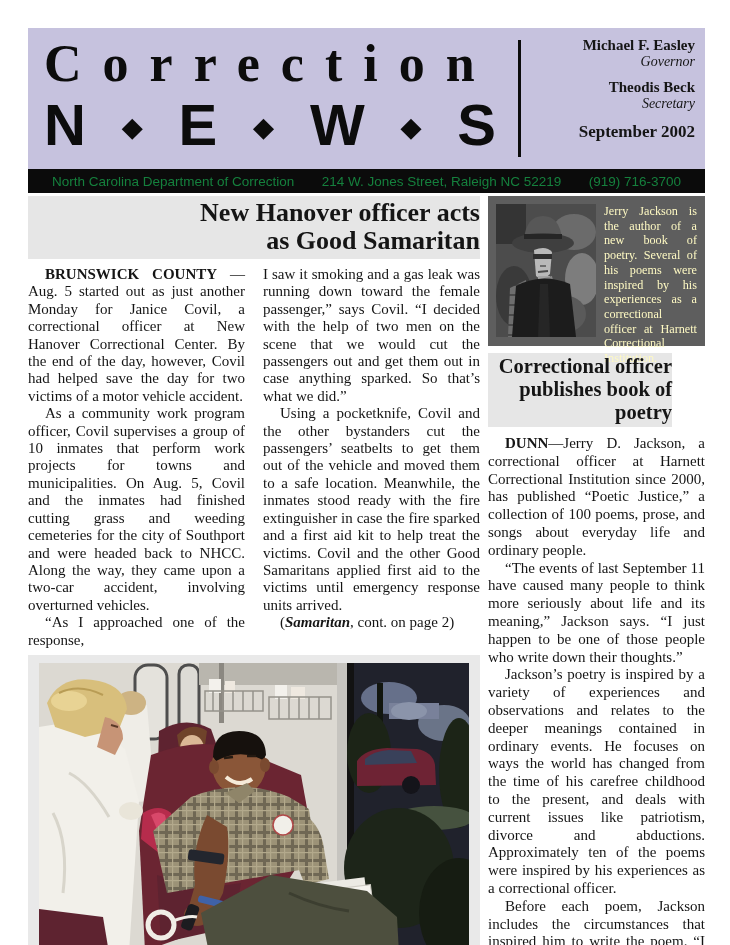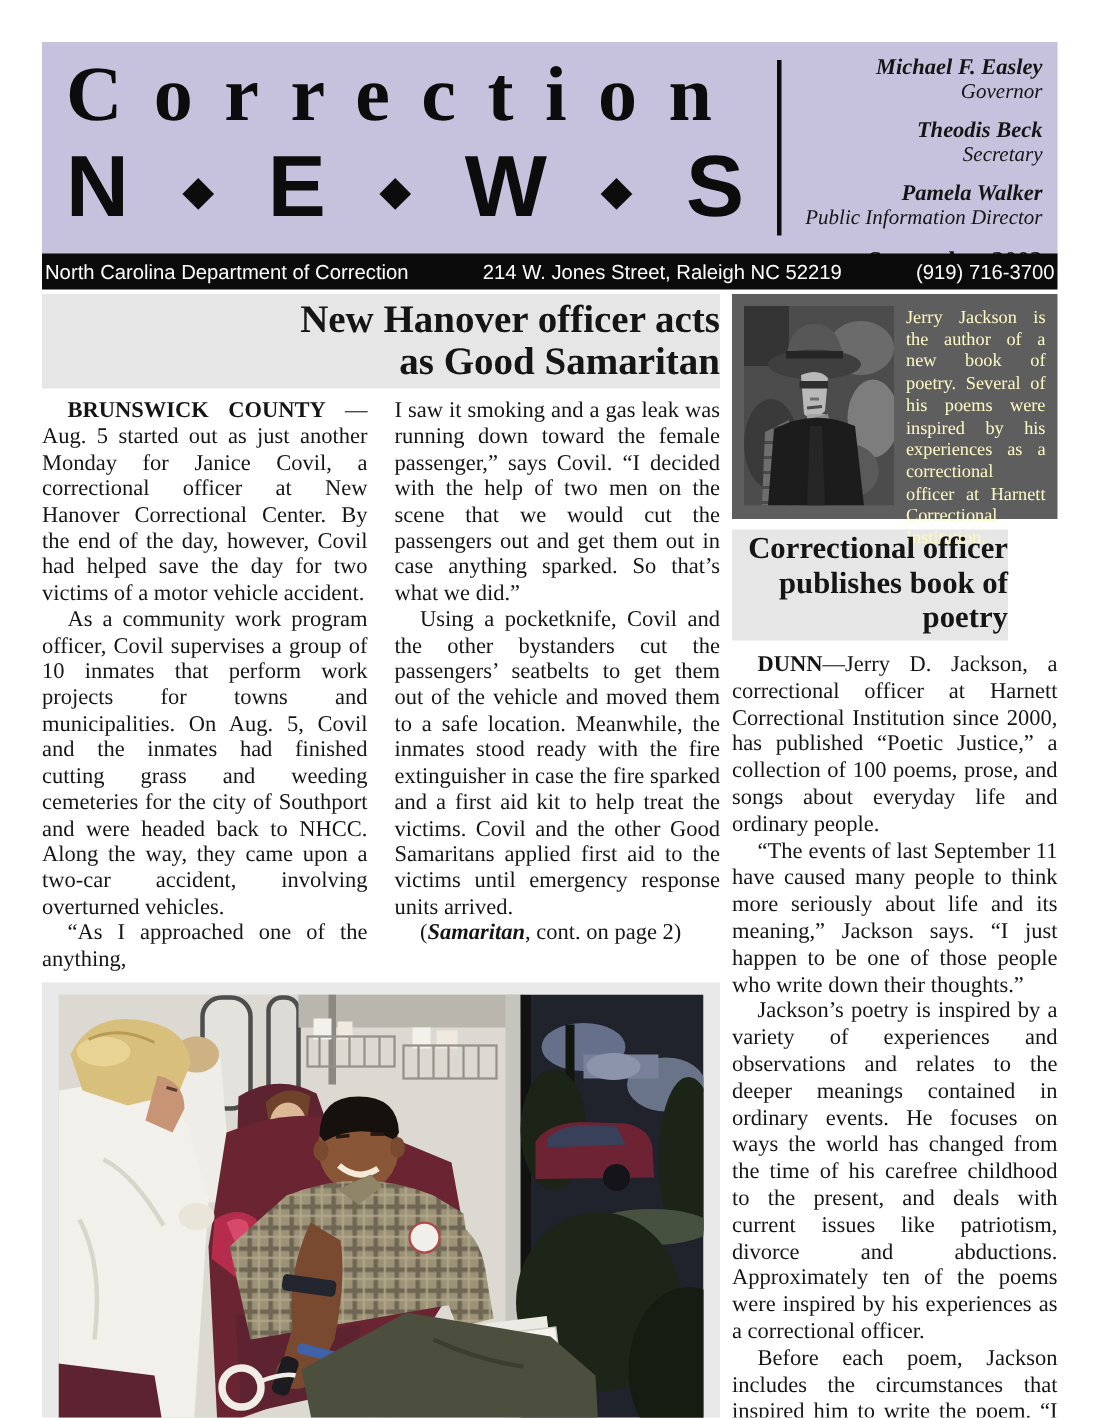--- a/index.html
+++ b/index.html
@@ -17,26 +17,26 @@
 
   
   .masthead{position:absolute;left:28px;top:28px;width:677px;height:149px;background:var(--masthead-bg);}
   .mast-left{position:absolute;left:16px;top:8px;width:470px;}
   .mast-title{font-family:"Liberation Serif",serif;font-weight:bold;font-size:52px;letter-spacing:21px;line-height:56px;color:#0c0c0c;white-space:nowrap;}
   .mast-news{display:flex;align-items:center;justify-content:space-between;width:452px;margin-top:2px;font-family:"Liberation Sans",sans-serif;font-weight:bold;font-size:58px;line-height:62px;color:#0c0c0c;}
   .mast-news .dia{font-size:26px;line-height:26px;transform:translateY(2px);}
   .mast-divider{position:absolute;left:490px;top:12px;width:3px;height:117px;background:#0c0c0c;}
   .mast-officials{position:absolute;right:10px;top:9px;width:185px;text-align:right;}
   .official{margin-bottom:9px;}
-  .official-name{font-weight:bold;font-size:15px;line-height:17px;font-style:italic;}
+  .official-name{font-weight:bold;font-size:15px;line-height:17px;}
   .official-title{font-style:italic;font-size:14px;line-height:16px;}
   .issue-date{font-weight:bold;font-size:17px;margin-top:10px;}
 
   
-  .address-bar{position:absolute;left:28px;top:169px;width:677px;height:24px;background:var(--bar-bg);color:#ffffff;font-family:"Liberation Sans",sans-serif;font-size:13.5px;display:flex;align-items:center;justify-content:space-between;padding:0 2px;}
+  .address-bar{position:absolute;left:28px;top:169px;width:677px;height:24px;background:var(--bar-bg);color:#15803d;font-family:"Liberation Sans",sans-serif;font-size:13.5px;display:flex;align-items:center;justify-content:space-between;padding:0 24px;}
 
   
   .content{position:absolute;left:28px;top:196px;width:677px;}
   .main-col{position:absolute;left:0;top:0;width:452px;}
   .side-col{position:absolute;left:460px;top:0;width:217px;}
 
   .headline-box{background:var(--headline-bg);text-align:right;font-weight:bold;}
   .main-headline{width:452px;padding:3px 0 4px;font-size:26px;line-height:28px;}
   .side-headline{width:184px;margin-top:7px;padding:2px 0 3px;font-size:20.5px;line-height:23px;}
 
@@ -80,24 +80,20 @@
     <div class="mast-divider"></div>
     <div class="mast-officials">
       <div class="official">
         <div class="official-name">Michael F. Easley</div>
         <div class="official-title">Governor</div>
       </div>
       <div class="official">
         <div class="official-name">Theodis Beck</div>
         <div class="official-title">Secretary</div>
       </div>
-      <div class="official">
-        <div class="official-name">Pamela Walker</div>
-        <div class="official-title">Public Information Director</div>
-      </div>
       <div class="issue-date">September 2002</div>
     </div>
   </div>
 
   <div class="address-bar">
     <span>North Carolina Department of Correction</span>
     <span>214 W. Jones Street, Raleigh NC 52219</span>
     <span>(919) 716-3700</span>
   </div>
 
@@ -105,21 +101,21 @@
 
     <div class="main-col">
       <div class="headline-box main-headline">
         <div>New Hanover officer acts</div>
         <div>as Good Samaritan</div>
       </div>
       <div class="two-cols body-text">
         <div class="col">
           <p><b>BRUNSWICK COUNTY</b><span> — Aug. 5 started out as just another Monday for Janice Covil, a correctional officer at New Hanover Correctional Center.  By the end of the day, however, Covil had helped save the day for two victims of a motor vehicle accident.</span></p>
           <p>As a community work program officer, Covil supervises a group of 10 inmates that perform work projects for towns and municipalities.  On Aug. 5, Covil and the inmates had finished cutting grass and weeding cemeteries for the city of Southport and were headed back to NHCC.  Along the way, they came upon a two-car accident, involving overturned vehicles.</p>
-          <p>“As I approached one of the anything,</p>
+          <p>“As I approached one of the response,</p>
         </div>
         <div class="col">
           <p class="noindent">I saw it smoking and a gas leak was running down toward the female passenger,” says Covil.  “I decided with the help of two men on the scene that we would cut the passengers out and get them out in case anything sparked.  So that’s what we did.”</p>
           <p>Using a pocketknife, Covil and the other bystanders cut the passengers’ seatbelts to get them out of the vehicle and moved them to a safe location.  Meanwhile, the inmates stood ready with the fire extinguisher in case the fire sparked and a first aid kit to help treat the victims.  Covil and the other Good Samaritans applied first aid to the victims until emergency response units arrived.</p>
           <p class="cont-line"><span>(</span><span class="cw">Samaritan</span><span>, cont. on page 2)</span></p>
         </div>
       </div>
 
       <div class="photo-panel">
         <svg viewBox="0 0 430 290" aria-hidden="true">

